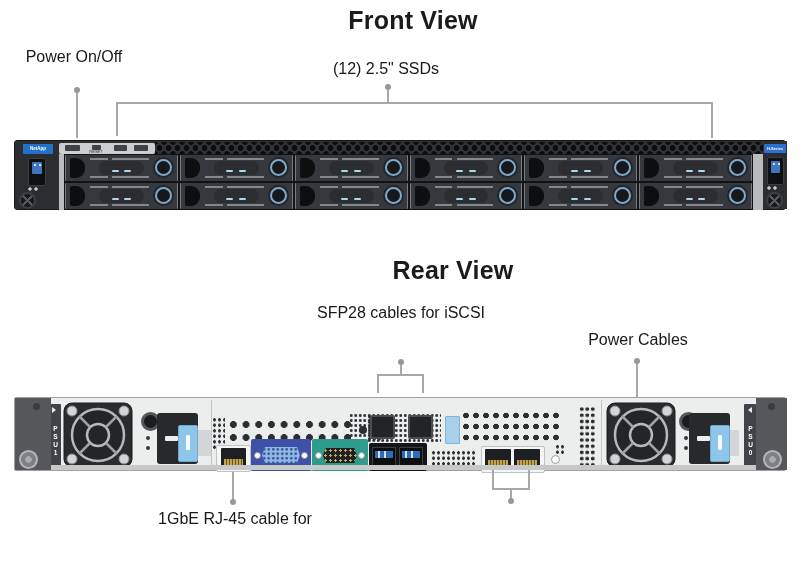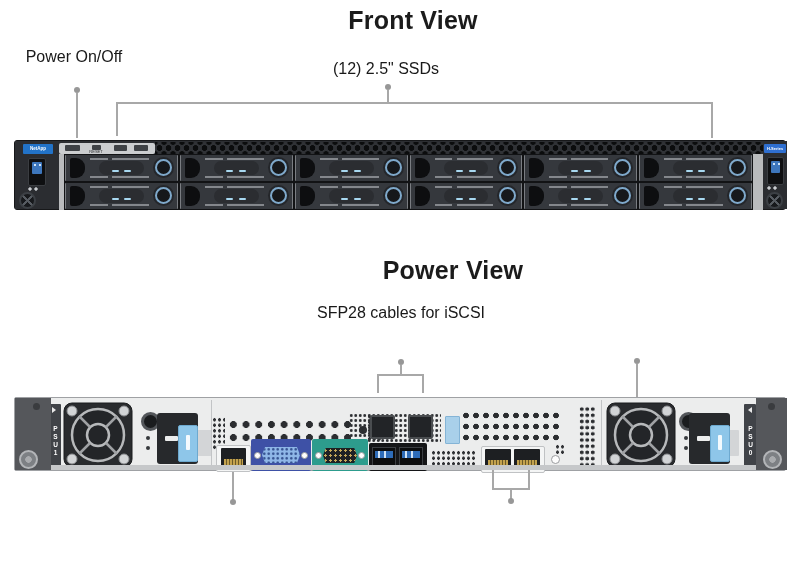--- a/index.html
+++ b/index.html
@@ -235,25 +235,26 @@
     <div class="cap" style="left:748px;width:24px;">
       <div class="badge" style="left:1px;top:3px;width:22px;height:9px;line-height:9px;font-size:4px;background:#2f6fd0;">H-Series</div>
       <div class="usbf" style="left:4px;top:16px;width:15px;height:26px;">
           <i></i>
         </div>
       <div class="ssmark" style="left:3px;top:44px;"></div>
       <div class="screw-dark" style="left:3px;top:51px;"></div>
     </div>
   </div>
 
-  <div class="abs title" style="left:353px;top:256px;width:200px;">Power View</div>
+  <div class="abs title" style="left:353px;top:256px;width:200px;">Rear View</div>
 
   <div class="abs lbl" style="left:301px;top:302px;width:200px;line-height:22px;">
     <div>SFP28 cables for iSCSI</div>
   </div>
+  <div class="abs lbl" style="left:558px;top:327px;width:160px;">Power Cables</div>
 
   <div class="abs cdot" style="left:398px;top:359px;"></div>
   <div class="abs cline" style="left:400px;top:365px;width:2px;height:10px;"></div>
   <div class="abs cline" style="left:377px;top:374px;width:47px;height:2px;"></div>
   <div class="abs cline" style="left:377px;top:374px;width:2px;height:19px;"></div>
   <div class="abs cline" style="left:422px;top:374px;width:2px;height:19px;"></div>
   <div class="abs cdot" style="left:634px;top:358px;"></div>
   <div class="abs cline" style="left:636px;top:364px;width:2px;height:33px;"></div>
 
   <div class="abs rear-chassis">
@@ -348,20 +349,21 @@
     </div>
     <div class="ear" style="left:741px;width:31px;">
       <div class="minidot" style="left:12px;top:5px;width:7px;height:7px;background:#3a3c3f;"></div>
       <div class="screw-lite" style="left:7px;top:52px;"></div>
     </div>
   </div>
 
   <div class="abs cline" style="left:232px;top:472px;width:2px;height:28px;"></div>
   <div class="abs cdot" style="left:230px;top:499px;"></div>
   <div class="abs lbl" style="left:110px;top:506px;width:250px;">
+    <div>1GbE RJ-45 cable for</div>
   </div>
   <div class="abs cline" style="left:492px;top:470px;width:2px;height:20px;"></div>
   <div class="abs cline" style="left:528px;top:470px;width:2px;height:20px;"></div>
   <div class="abs cline" style="left:492px;top:488px;width:38px;height:2px;"></div>
   <div class="abs cline" style="left:510px;top:490px;width:2px;height:10px;"></div>
   <div class="abs cdot" style="left:508px;top:498px;"></div>
 
 </div>
 
 </body></html>

